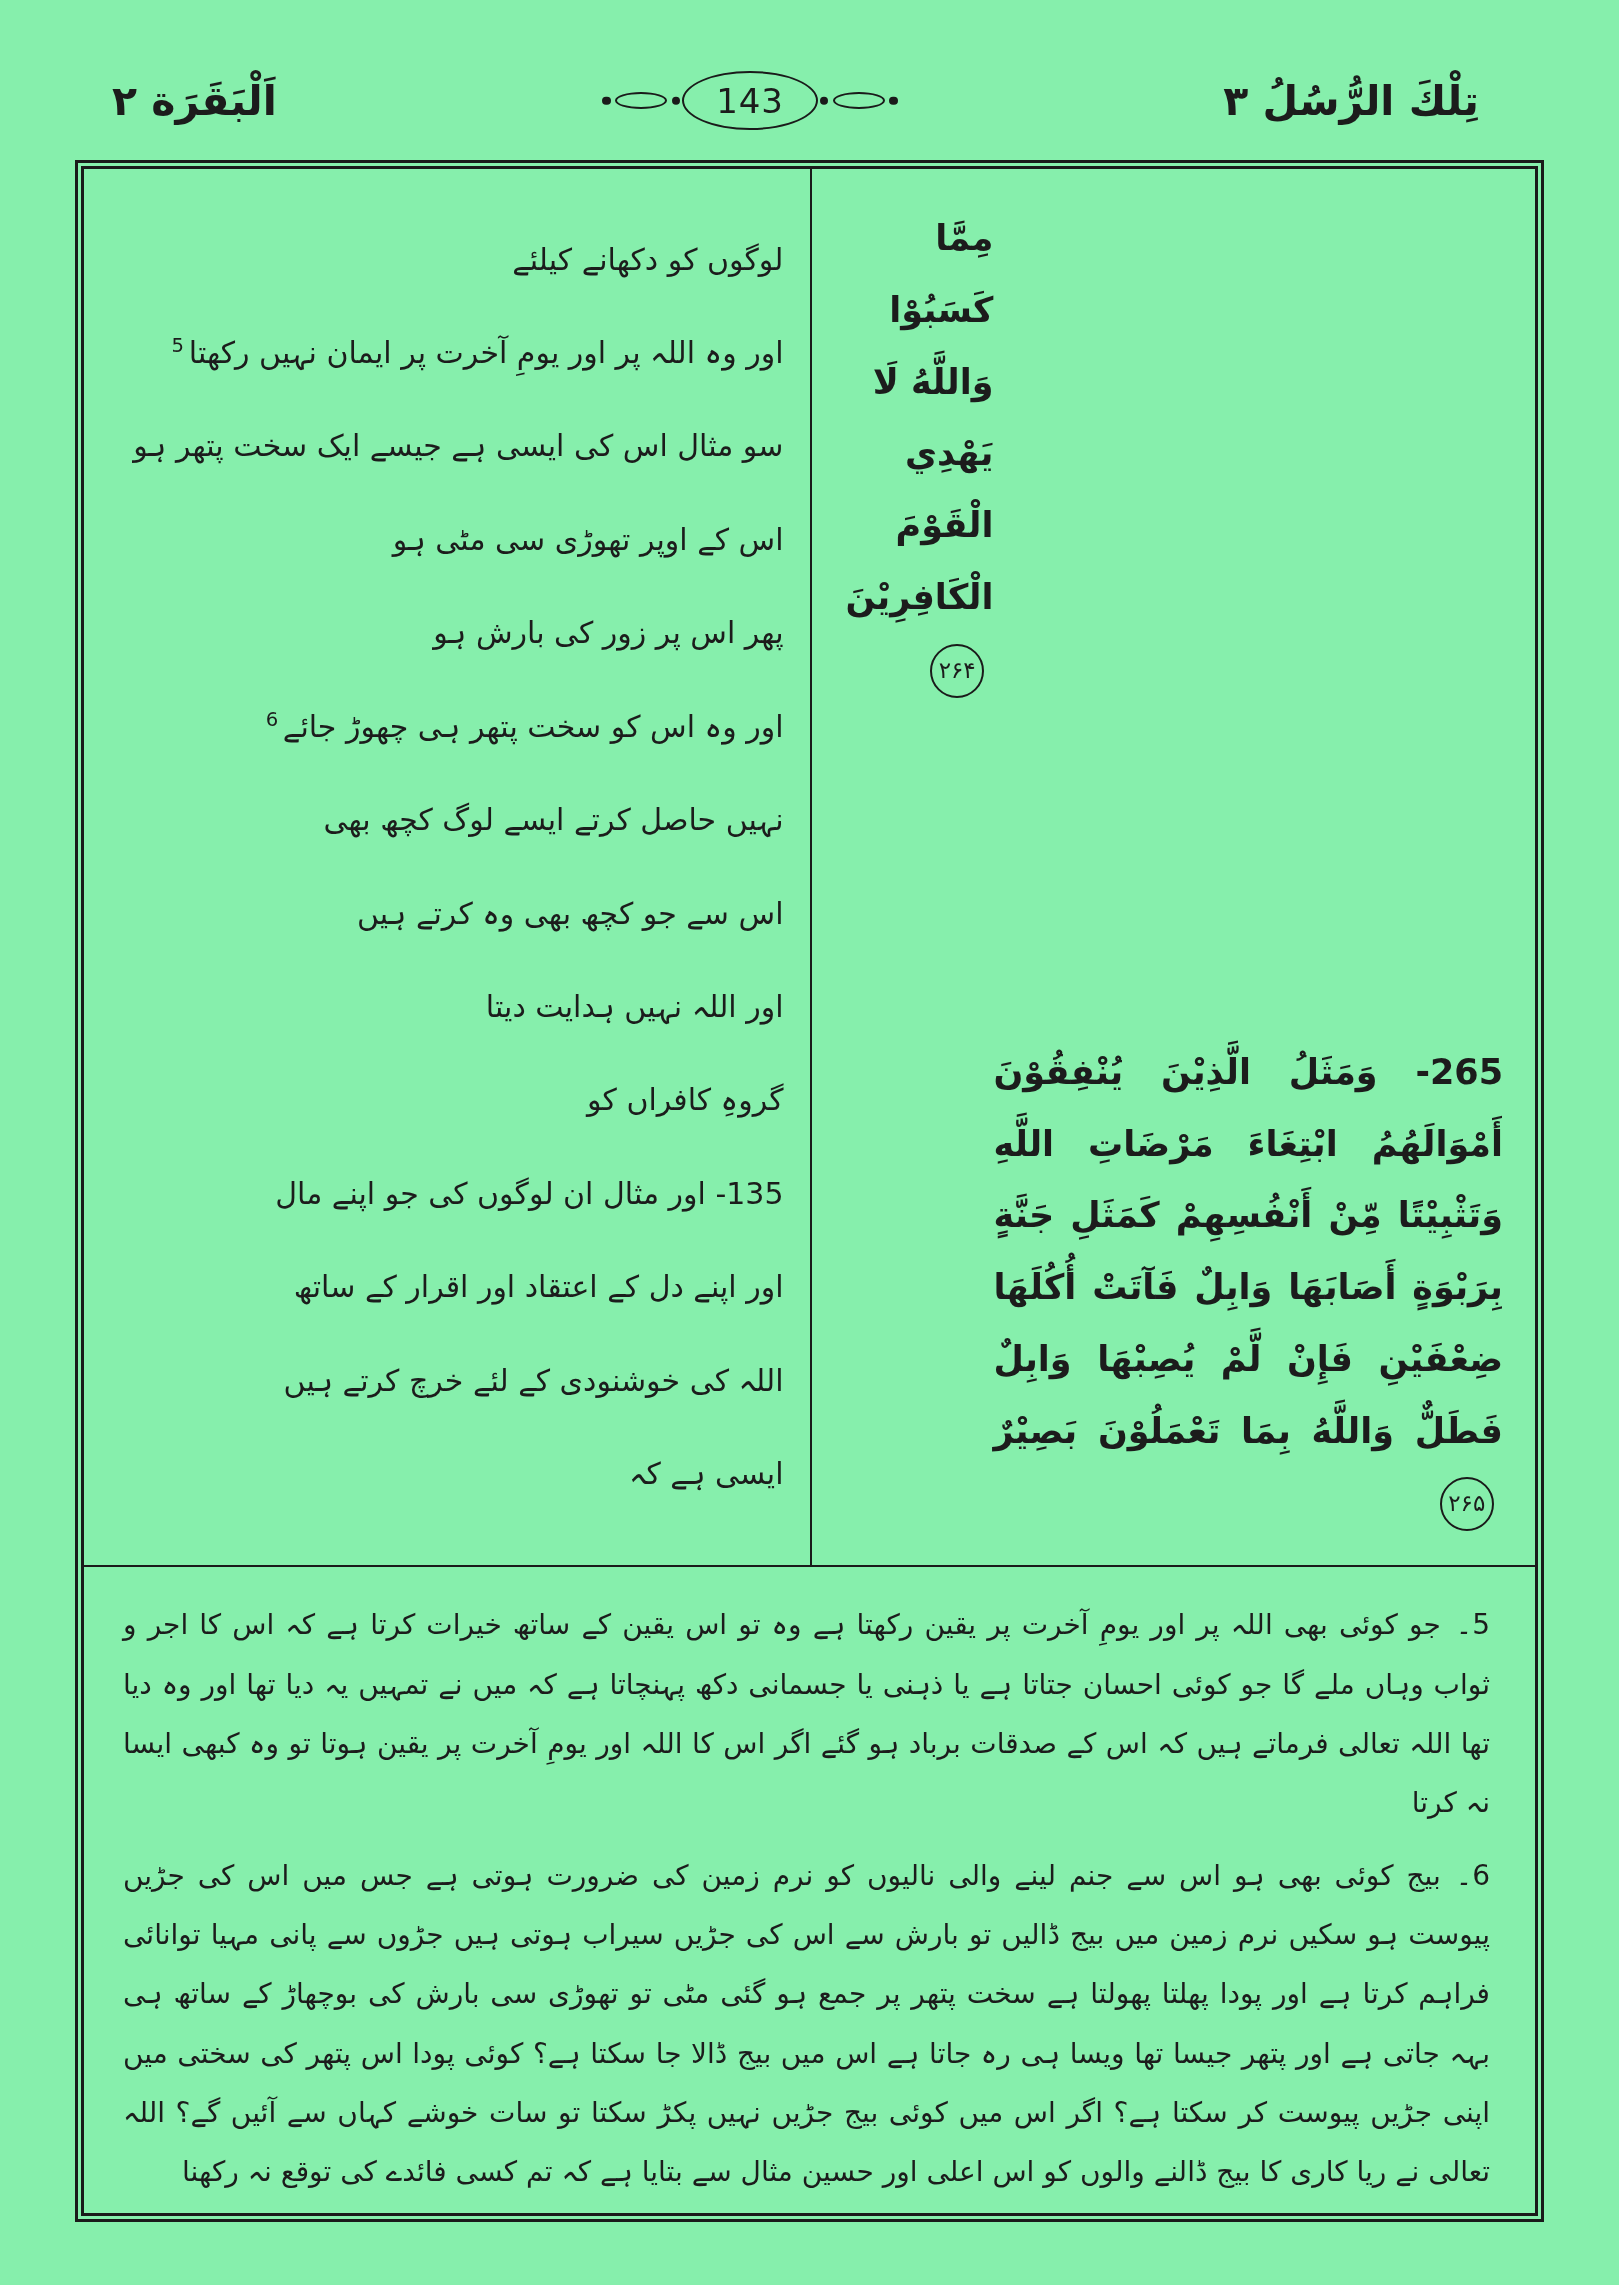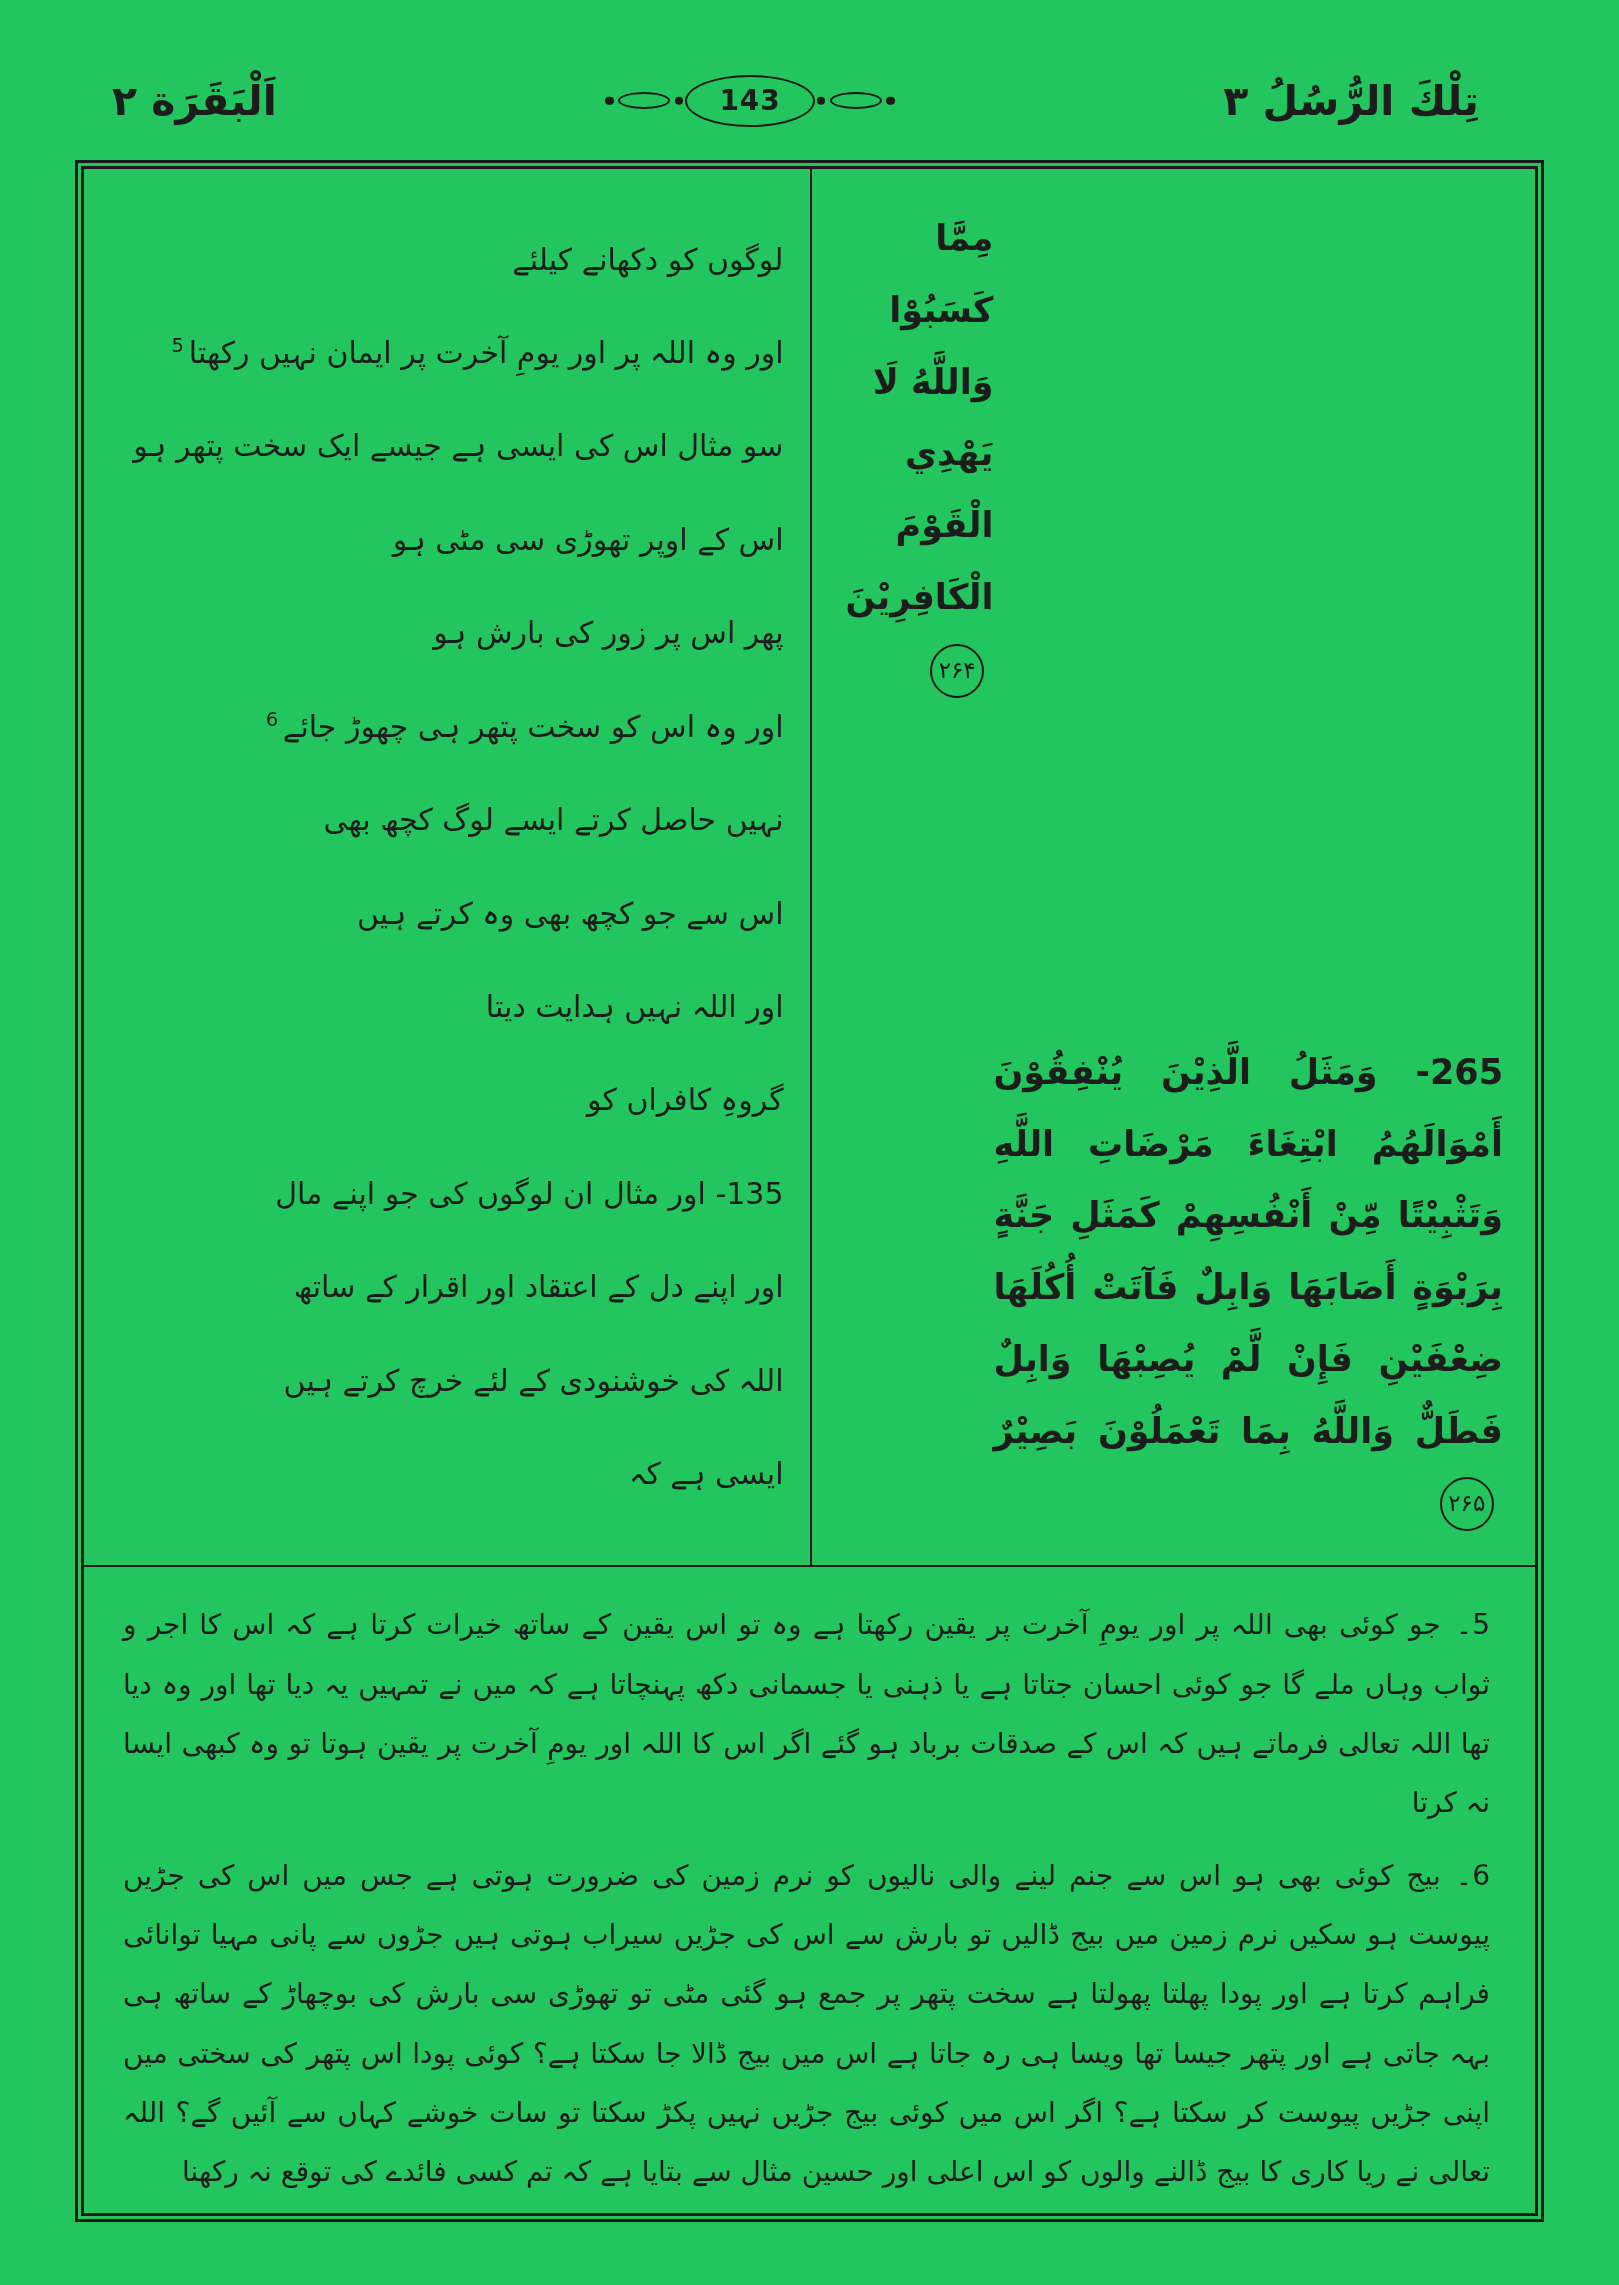--- a/index.html
+++ b/index.html
@@ -1,38 +1,38 @@
 <!DOCTYPE html>
 <html lang="ur" dir="ltr" style="font-size:15px"><head>
 <meta charset="utf-8">
 <style>
   * { margin:0; padding:0; box-sizing:border-box; }
   html,body { background:#e9e8e3; }
   .page {
     position:relative;
     width:1619px; height:2286px;
     margin:0 auto;
-    background:#22c55e;
+    background:#86efac;
     color:#1c1c1c;
     font-family:"DejaVu Sans", sans-serif;
     overflow:hidden;
   }
   
   .header {
     display:flex; justify-content:space-between; align-items:center;
     padding:58px 140px 5.6px 112px;
     height:149px;
   }
   .side-label { font-size:41px; font-weight:bold; direction:rtl; }
   .cartouche { display:flex; align-items:center; gap:15px; }
   .page-num {
     display:inline-block;
     border:2.8px solid #1a1a1a; border-radius:50%;
     padding:7.5px 32px;
-    font-size:28px; font-weight:bold;
+    font-size:34px; font-weight:normal;
     letter-spacing:0.9px;
   }
   .orn { width:52px; height:17px; border:2.8px solid #1a1a1a; border-radius:50%; position:relative; }
   .orn::before, .orn::after {
     content:""; position:absolute; width:8.4px; height:8.4px; background:#1a1a1a;
     border-radius:50%; top:50%; transform:translateY(-50%);
   }
   .orn::before { left:-15px; } .orn::after { right:-15px; }
   
   .frame {

